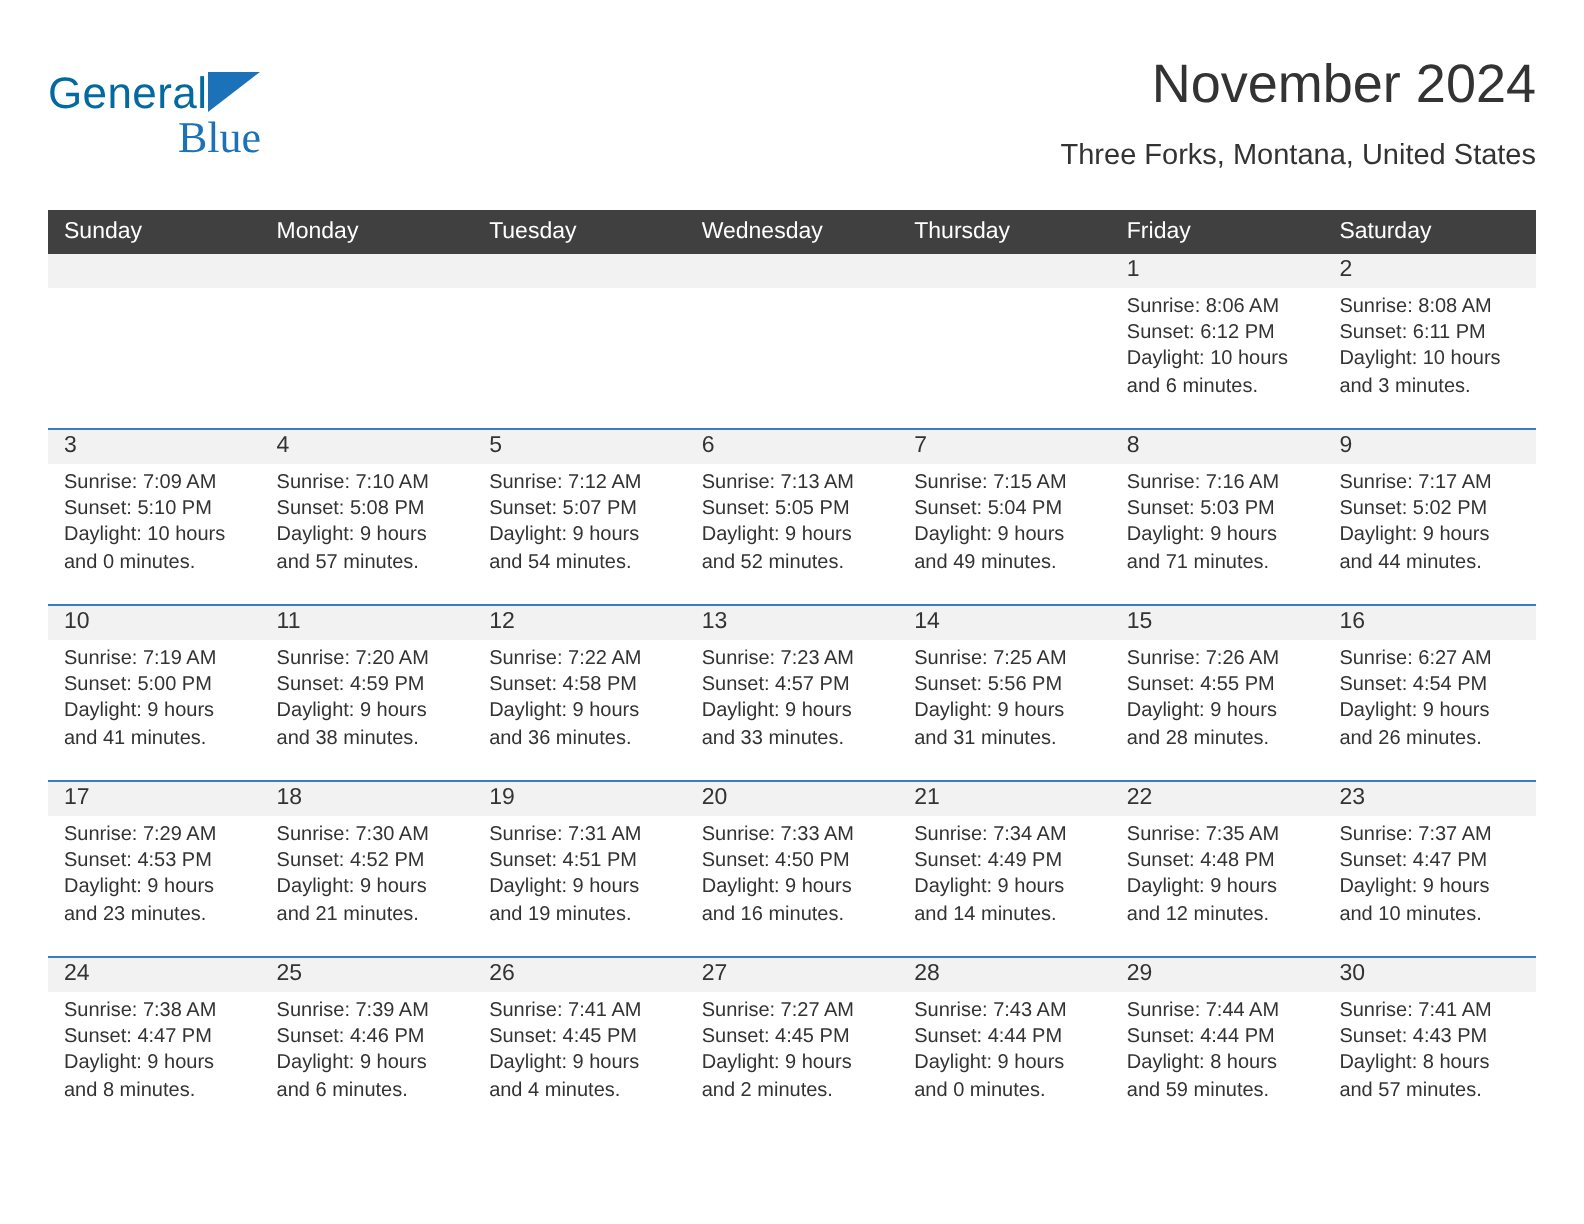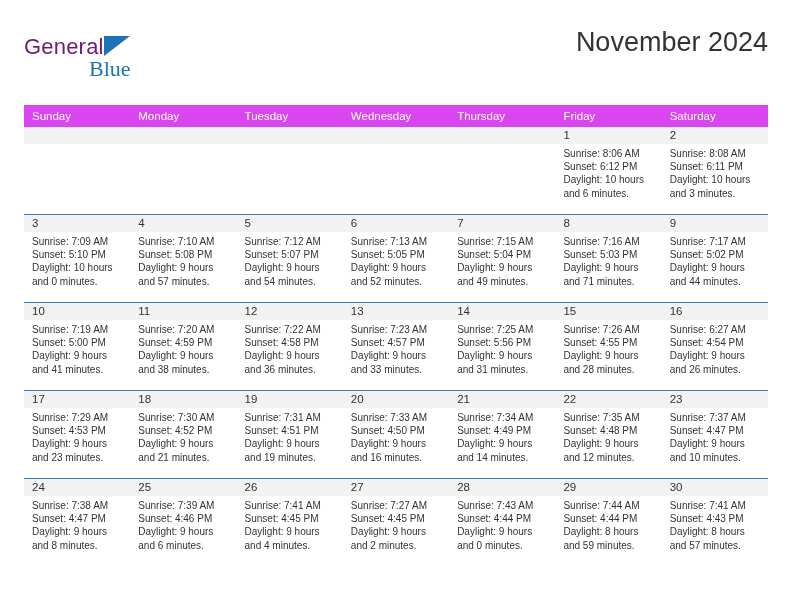--- a/index.html
+++ b/index.html
@@ -35,21 +35,21 @@
     top: 8px;
     width: 230px;
     height: 56px;
   }
   .logo-general {
     position: absolute;
     left: 0;
     top: 0;
     font-size: 22px;
     letter-spacing: 0.2px;
-    color: #701a75;
+    color: #0369a1;
     font-family: "Liberation Sans", sans-serif;
   }
   .logo-triangle {
     position: absolute;
     left: 80px;
     top: 2px;
     width: 0;
     height: 0;
     border-left: 26px solid #1b72b8;
     border-bottom: 20px solid transparent;
@@ -86,21 +86,21 @@
   
   .calendar {
     position: absolute;
     left: 24px;
     top: 105px;
     width: 744px;
     border-collapse: collapse;
     table-layout: fixed;
   }
   .calendar th {
-    background: #d946ef;
+    background: #404040;
     color: #ffffff;
     font-size: 11.5px;
     font-weight: normal;
     text-align: left;
     padding: 5px 0 5px 8px;
     height: 11px;
     border: none;
   }
   .calendar td {
     vertical-align: top;
@@ -145,20 +145,21 @@
   <div class="header">
 
     <div class="logo">
       <span class="logo-general">General</span>
       <span class="logo-triangle"></span>
       <span class="logo-blue">Blue</span>
     </div>
 
     <div class="title-block">
       <div class="cal-title">November 2024</div>
+      <div class="cal-subtitle">Three Forks, Montana, United States</div>
     </div>
 
   </div>
 
   <table class="calendar">
     <thead>
       <tr id="weekday-row">
           <th>Sunday</th>
           <th>Monday</th>
           <th>Tuesday</th>

